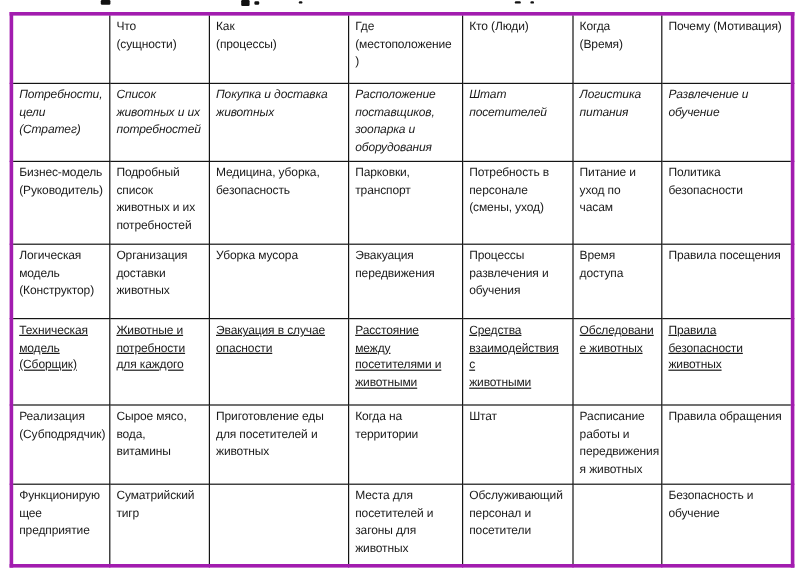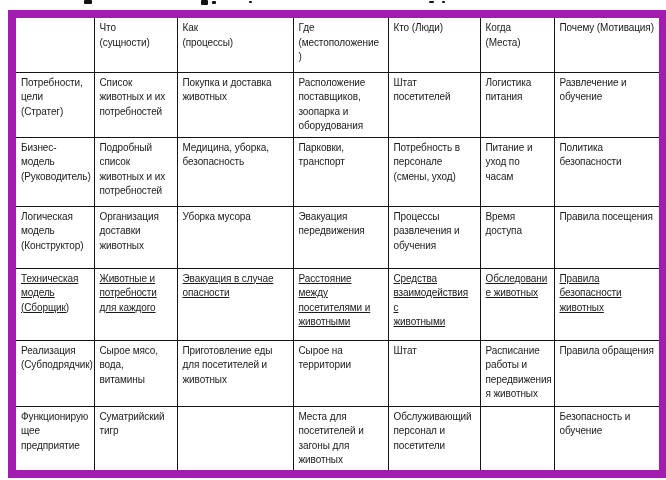--- a/index.html
+++ b/index.html
@@ -13,36 +13,36 @@
   .page{position:relative;width:666px;height:480px;background:#ffffff;}
 
   
   .frag{position:absolute;background:#111;border-radius:1px;}
 
   table.matrix{
     position:absolute;left:8px;top:10px;
     width:651px;
     border-collapse:collapse;
     table-layout:fixed;
-    border:8px solid #a21caf;
+    border:3px solid #a21caf;
     background:#ffffff;
   }
   table.matrix td{
     border:1px solid #151515;
     vertical-align:top;
     padding:3px 4px 2px 5px;
     font-size:10px;
     line-height:14.5px;
     letter-spacing:-0.1px;
     white-space:pre-line;
     overflow:hidden;
     color:#1a1a1a;
   }
   tr.hrow{height:58px;}
-  tr.r0{height:65px;}
+  tr.r0{height:65px;font-style:italic;}
   tr.r1{height:69px;}
   tr.r2{height:62px;}
   tr.r3{height:72px;text-decoration:underline;}
   tr.r4{height:66px;margin-top:48px;}
   tr.r5{height:68px;}
 </style>
 </head>
 <body>
 
 <div class="page">
@@ -70,21 +70,21 @@
       <td></td>
       <td>Что
 (сущности)</td>
       <td>Как
 (процессы)</td>
       <td>Где
 (местоположение
 )</td>
       <td>Кто (Люди)</td>
       <td>Когда
-(Места)</td>
+(Время)</td>
       <td>Почему (Мотивация)</td>
     </tr>
 
     <tr class="r0">
       <td>Потребности,
 цели
 (Стратег)</td>
       <td>Список
 животных и их
 потребностей</td>
@@ -165,21 +165,21 @@
 
     <tr class="r4">
       <td>Реализация
 (Субподрядчик)</td>
       <td>Сырое мясо,
 вода,
 витамины</td>
       <td>Приготовление еды
 для посетителей и
 животных</td>
-      <td>Сырое на
+      <td>Когда на
 территории</td>
       <td>Штат</td>
       <td>Расписание
 работы и
 передвижения
 я животных</td>
       <td>Правила обращения</td>
     </tr>
 
     <tr class="r5">

